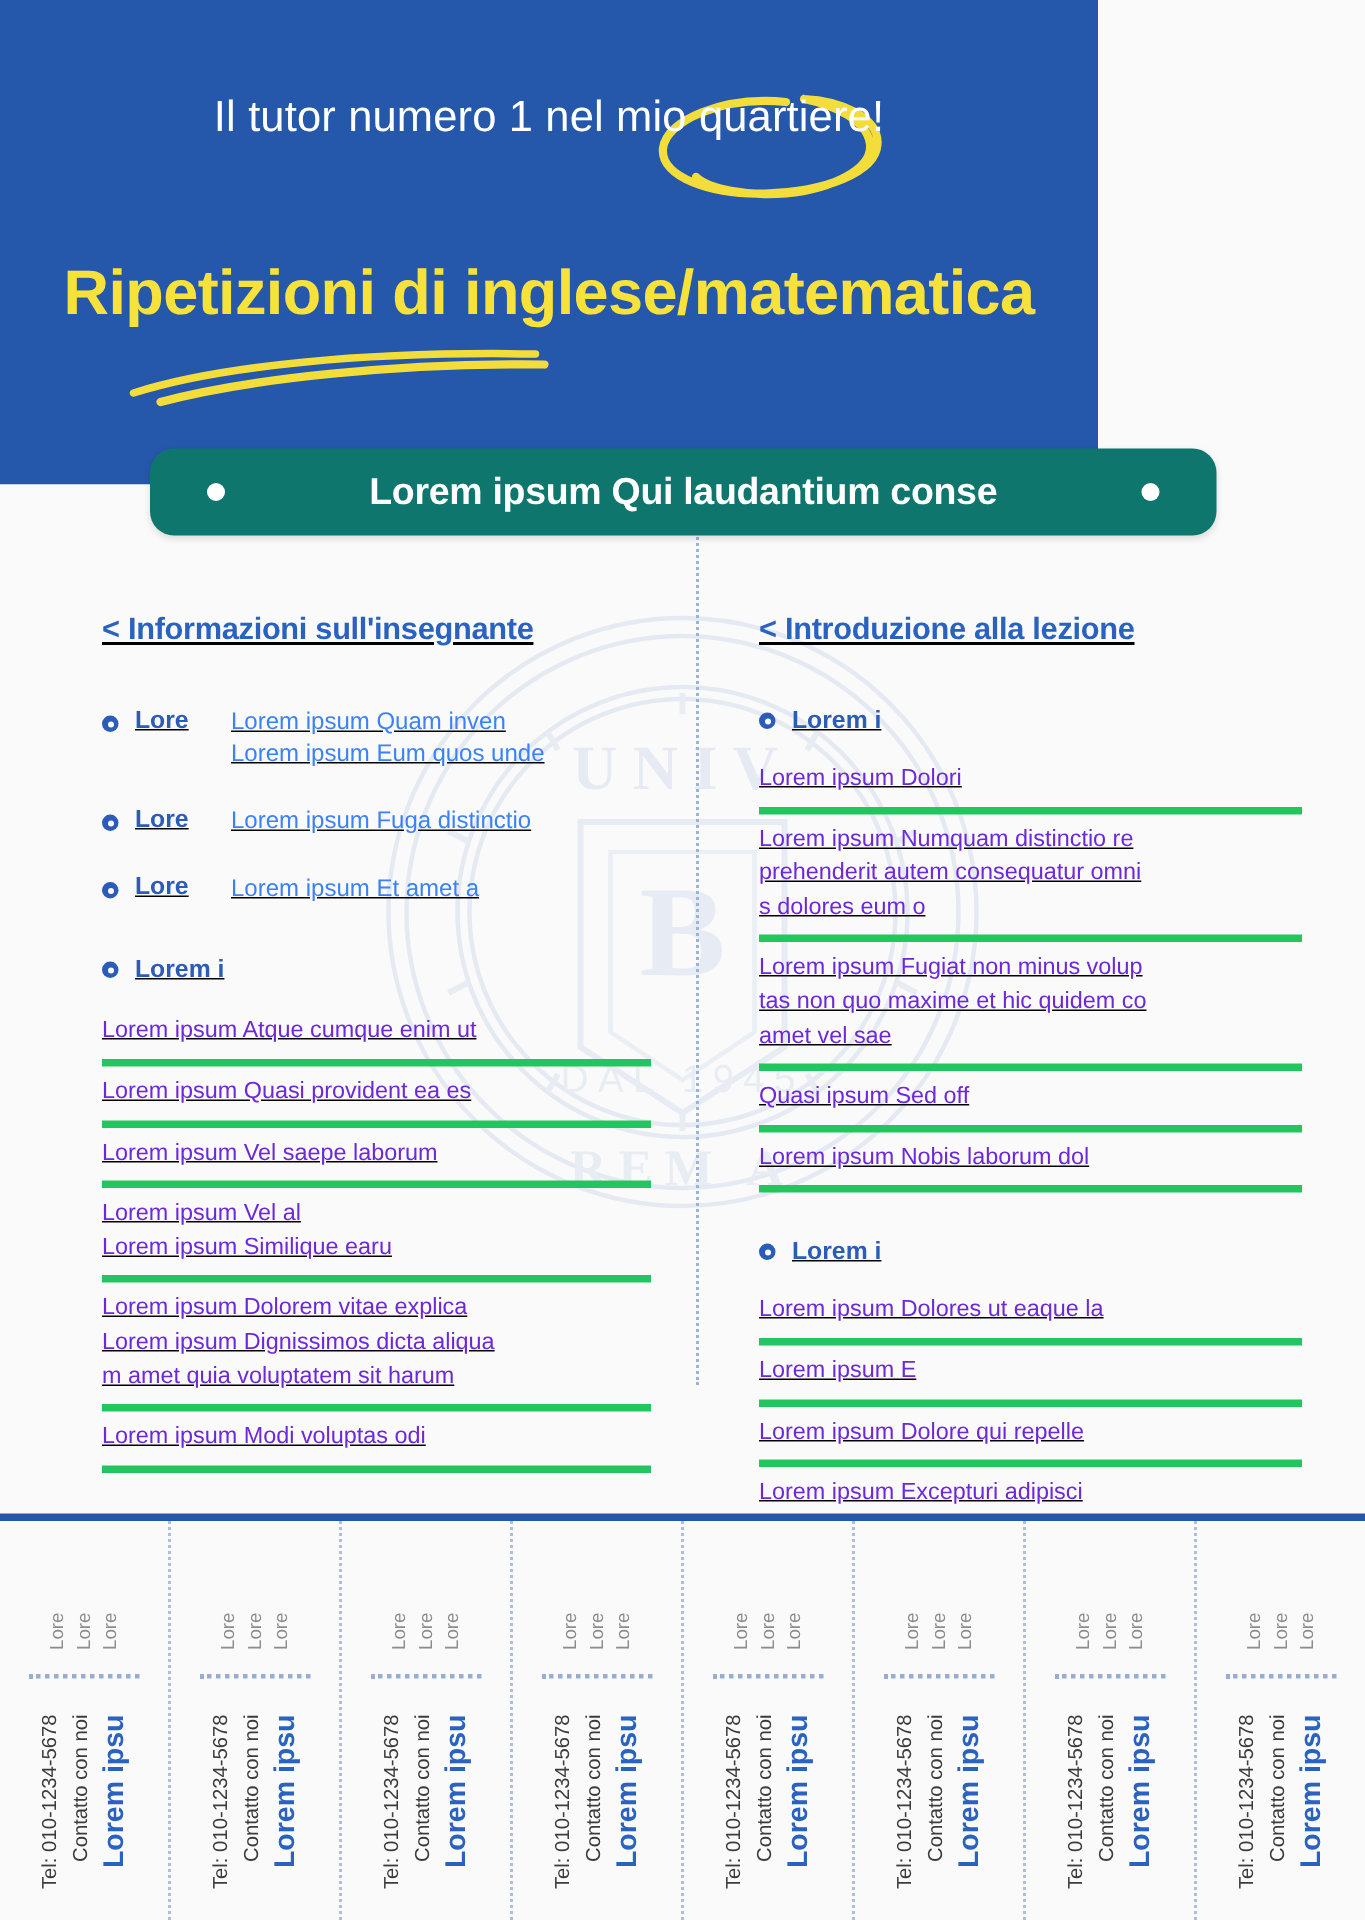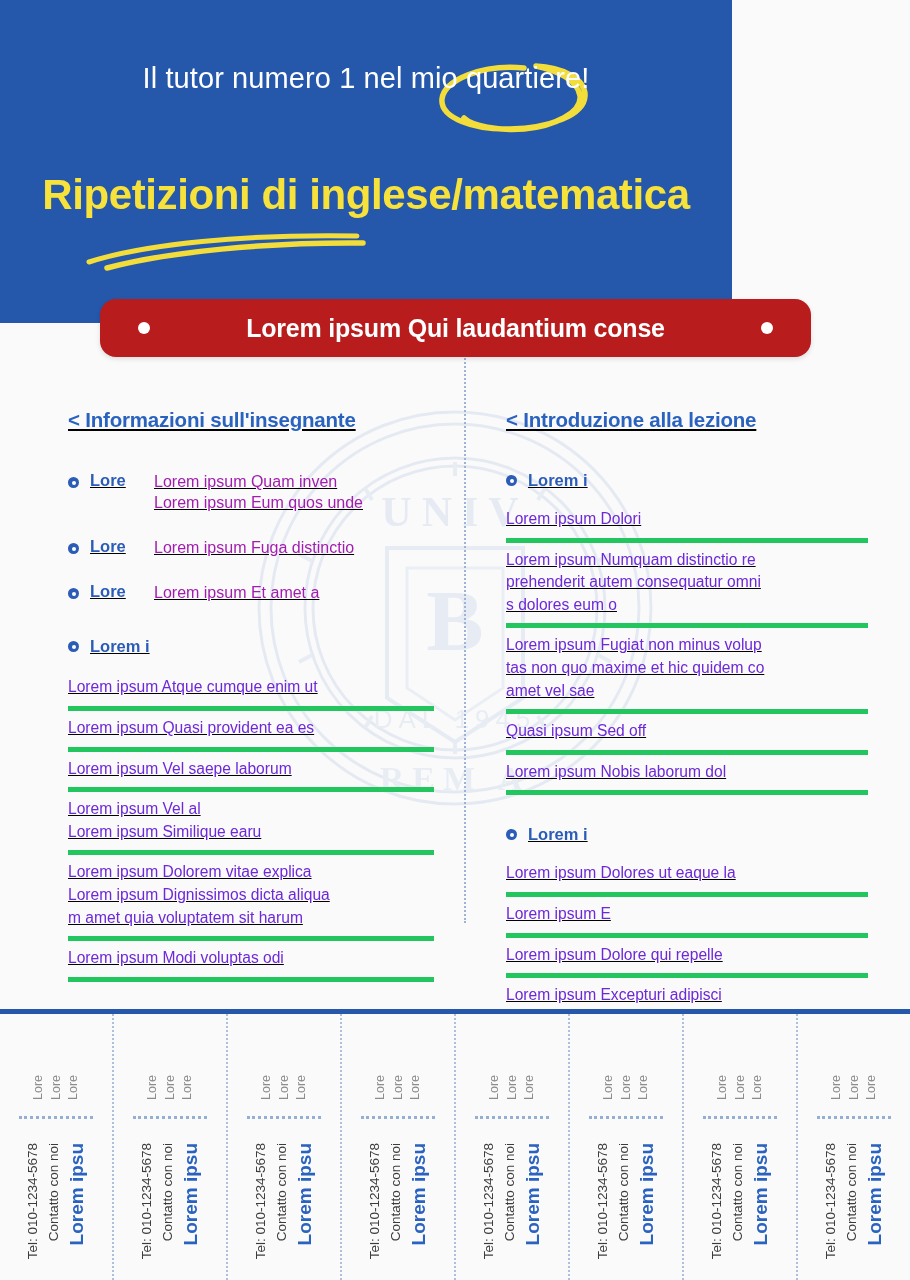--- a/index.html
+++ b/index.html
@@ -64,21 +64,21 @@
     z-index:2;
   }
 
   
   .pill{
     position:absolute;
     top:299px;
     left:100px;
     width:711px;
     height:58px;
-    background:#b91c1c;
+    background:#0f766e;
     border-radius:16px;
     display:flex;
     align-items:center;
     justify-content:space-between;
     padding:0 38px;
     box-shadow:0 2px 5px rgba(0,0,0,0.12);
     z-index:10;
   }
   .pill-dot{
     width:12px; height:12px;
@@ -170,21 +170,21 @@
   }
   .brow-key{
     flex:0 0 auto;
     width:64px;
     color:#2a5cb8;
     font-size:16.5px;
     font-weight:bold;
   }
   .brow-val{
     flex:1 1 auto;
-    color:#a21caf;
+    color:#3b82f6;
     font-size:16px;
     line-height:1.32;
   }
 
   
   .ghead{
     display:flex;
     align-items:center;
     margin-top:34px;
     margin-bottom:14px;

